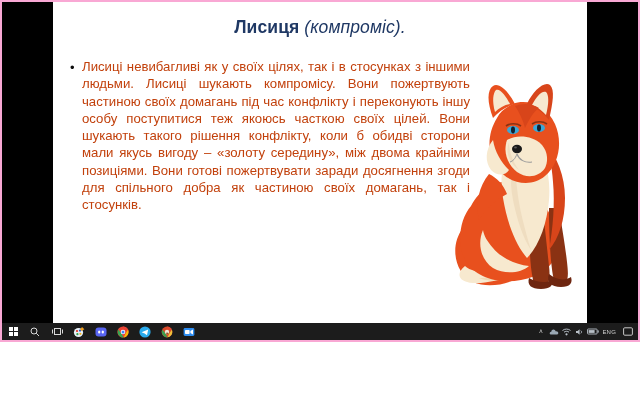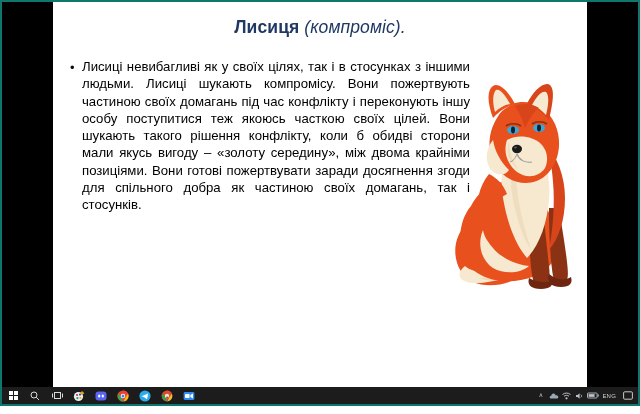--- a/index.html
+++ b/index.html
@@ -3,23 +3,23 @@
 <meta charset="utf-8">
 <style>
   * { box-sizing: border-box; margin: 0; padding: 0; }
   html, body {
     width: 640px; height: 414px;
     overflow: hidden;
     font-family: "Liberation Sans", sans-serif;
   }
   #screen {
     position: relative;
-    width: 640px; height: 406px;
+    width: 640px; height: 342px;
     background: #000000;
-    border: 2px solid #0f766e;
+    border: 2px solid #f9a8d4;
     overflow: hidden;
   }
   
   #slide {
     position: absolute;
     left: 51px; top: 0px;
     width: 534px; height: 396px;
     background: #ffffff;
     overflow: hidden;
   }
@@ -48,21 +48,21 @@
     line-height: 17px;
     color: #0c0c0c;
     width: 12px;
     text-align: left;
     padding-top: 1px;
   }
   .bullet-text {
     flex: 1 1 auto;
     font-size: 13.2px;
     line-height: 17.3px;
-    color: #000000;
+    color: #c2410c;
     text-align: justify;
     text-justify: inter-word;
     hyphens: none;
   }
   
   #fox-image {
     position: absolute;
     left: 400px; top: 76px;
     width: 145px; height: 225px;
   }

